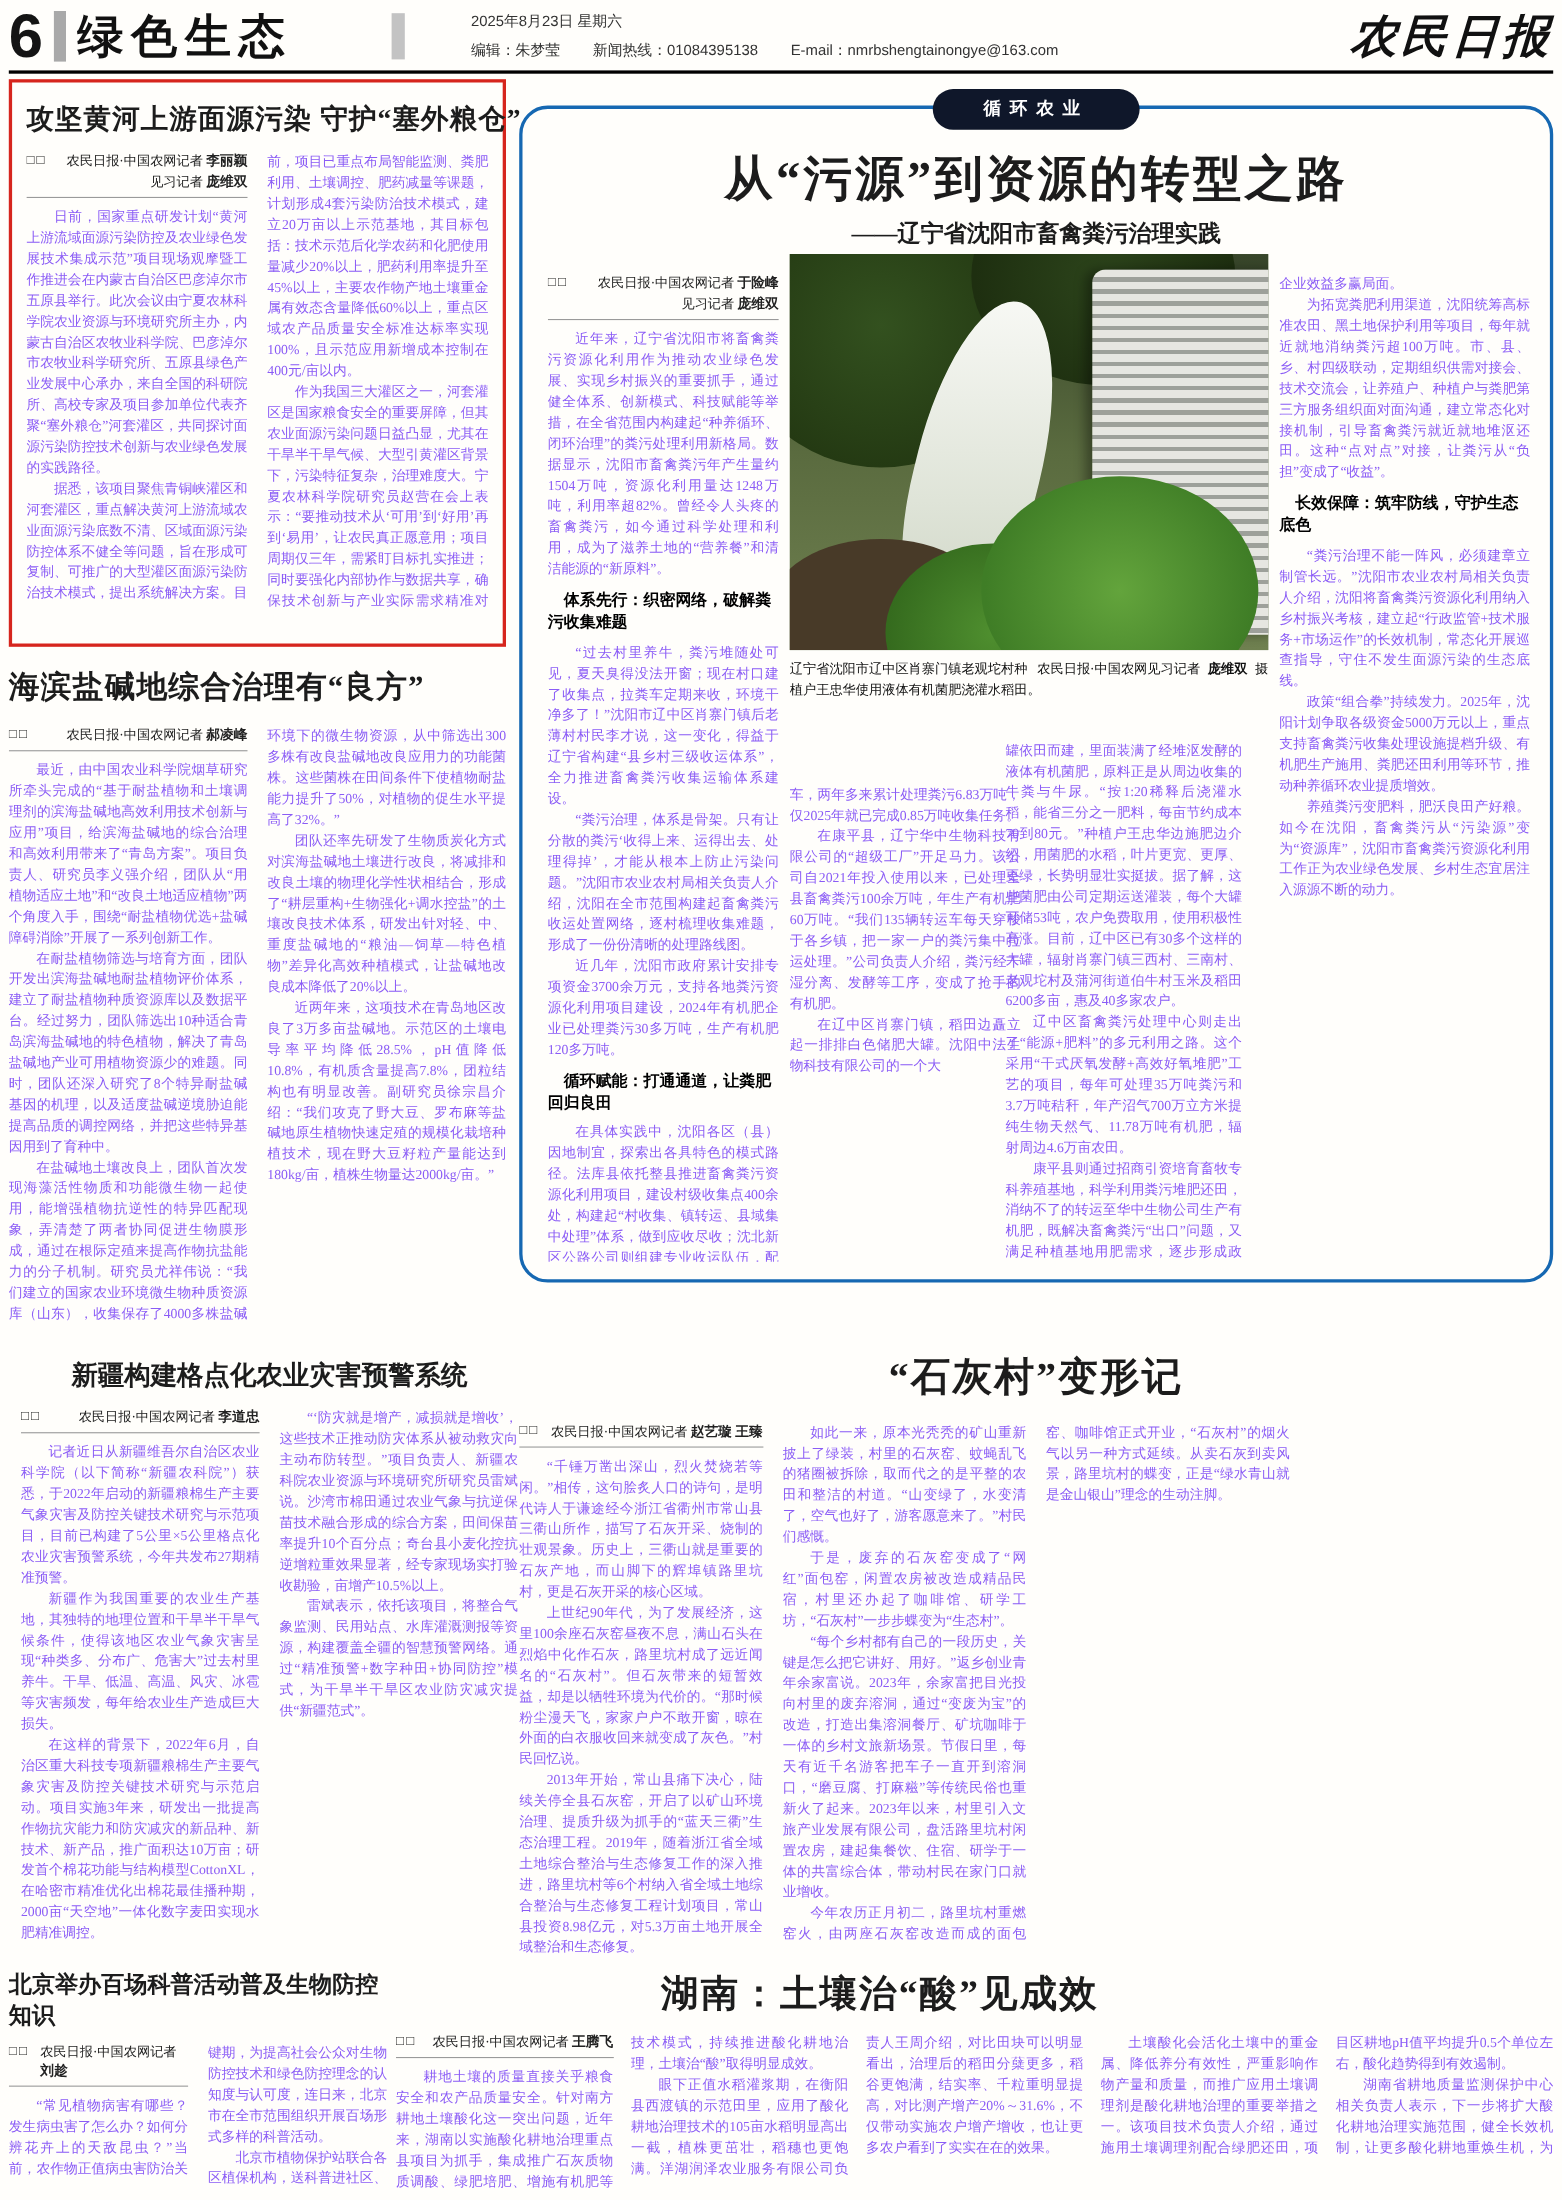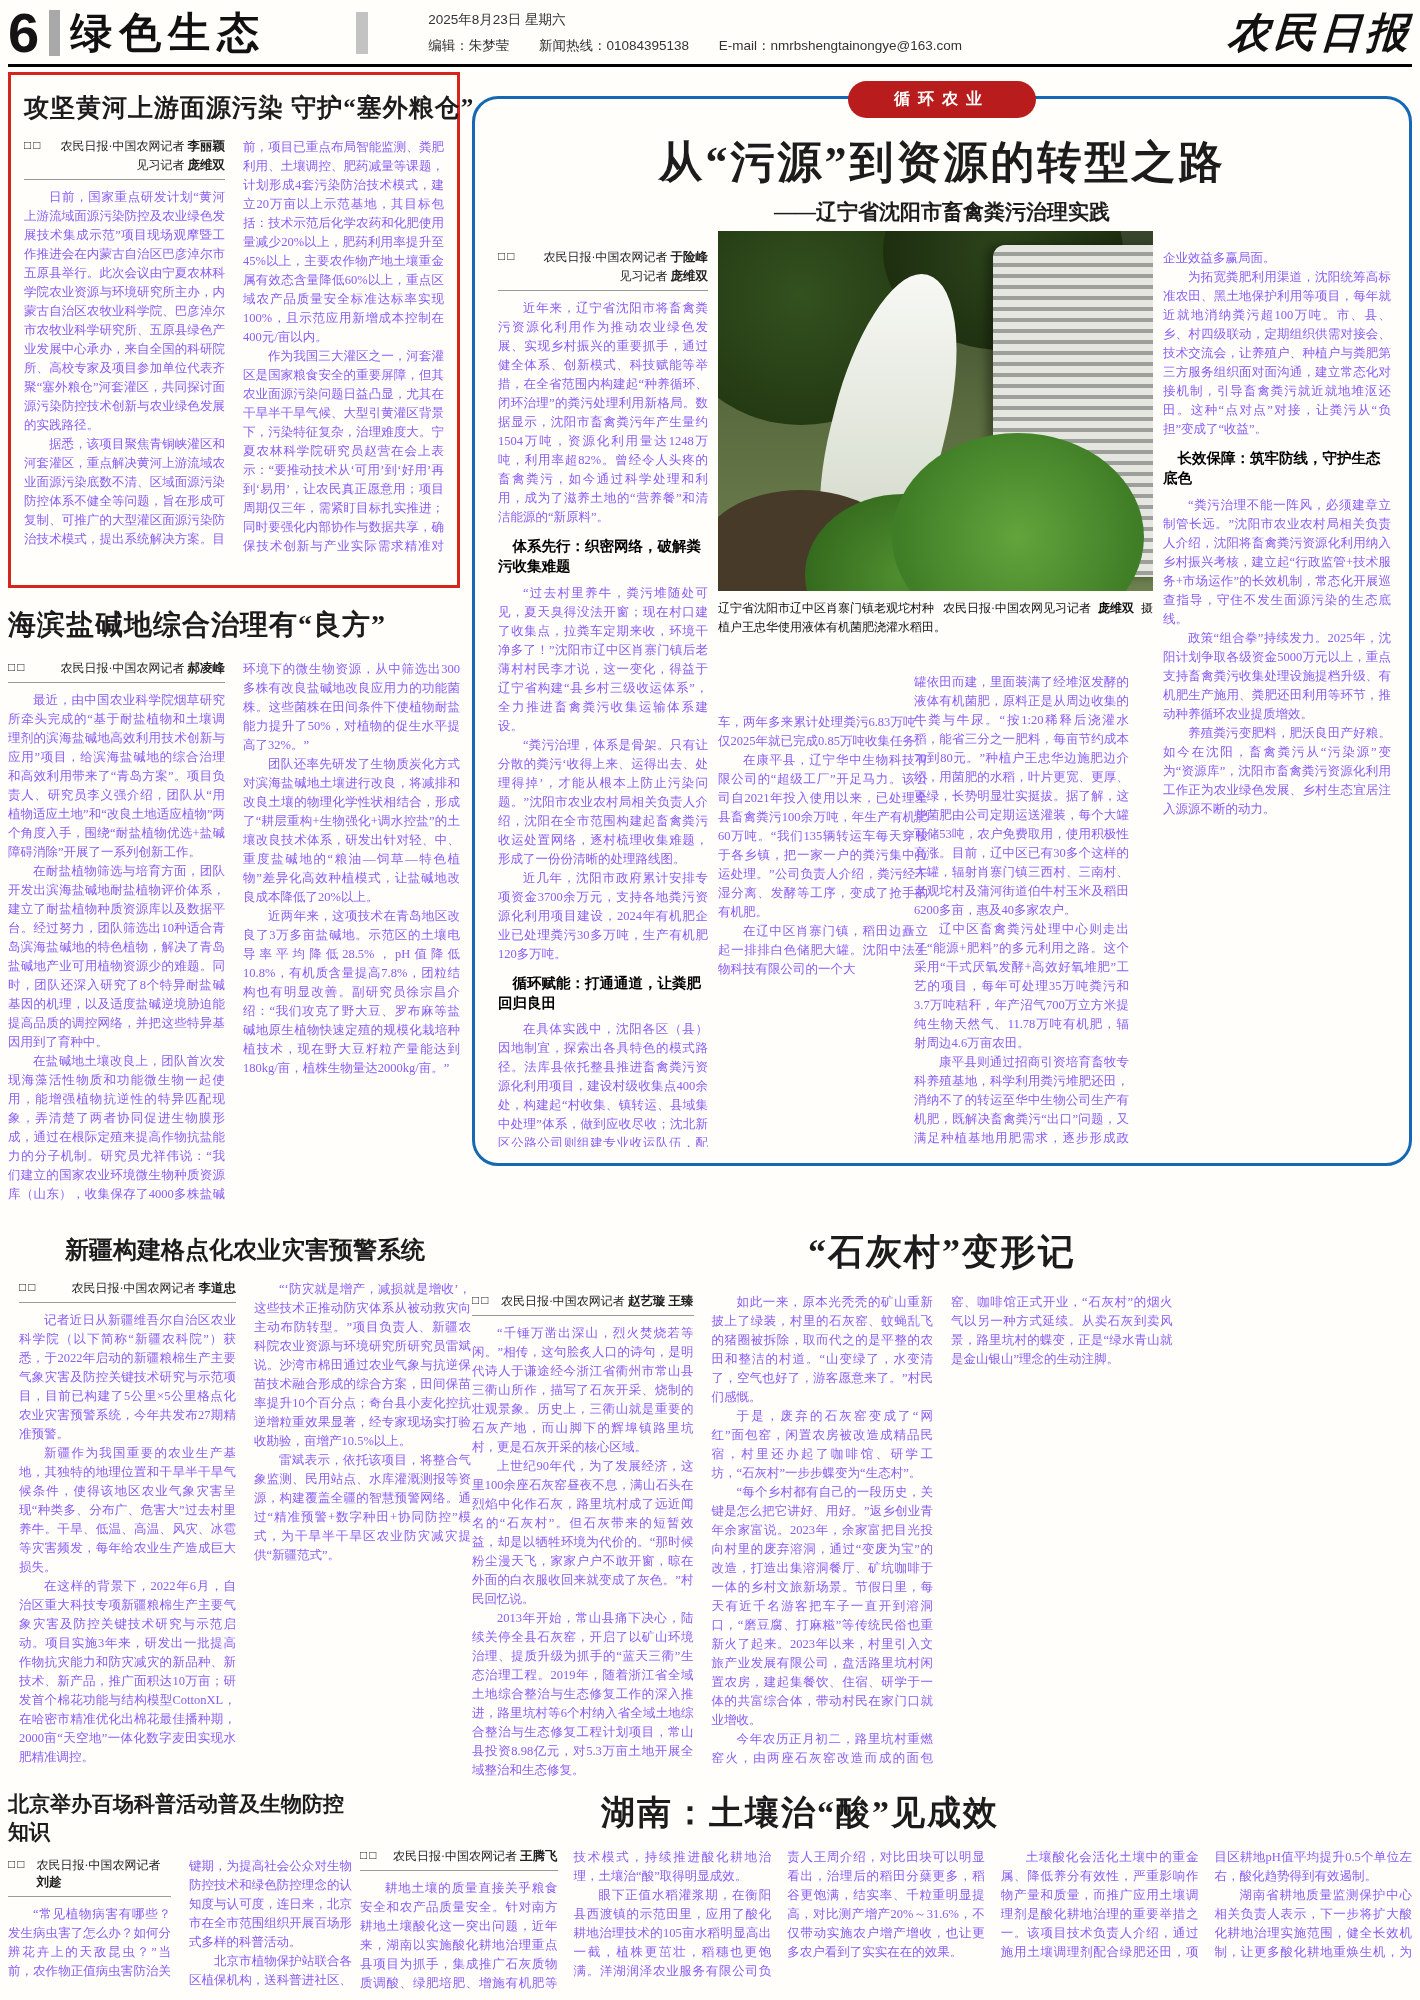--- a/index.html
+++ b/index.html
@@ -33,21 +33,21 @@
            box-sizing:border-box;padding:8px 13px;}
   .h-red{font-size:25px;font-weight:700;text-align:center;margin:8px 0 14px;letter-spacing:1px;white-space:nowrap;}
   .red-cols{height:420px;}
   
   .art-haibin{position:absolute;left:8px;top:602px;width:452px;height:624px;}
   .h-haibin{font-size:28px;font-weight:700;text-align:left;margin:4px 0 16px;letter-spacing:1px;}
   .haibin-cols{height:560px;}
   
   .box-blue{position:absolute;left:472px;top:96px;width:940px;height:1070px;border:3px solid #1668b2;
             border-radius:26px;box-sizing:border-box;}
-  .pill{position:absolute;top:-18px;left:50%;transform:translateX(-50%);background:#b91c1c;color:#fff;
+  .pill{position:absolute;top:-18px;left:50%;transform:translateX(-50%);background:#0f172a;color:#fff;
         font-family:"Liberation Sans",sans-serif;font-weight:700;font-size:16px;letter-spacing:8px;
         padding:8px 46px;border-radius:999px;}
   .h-main{font-size:44px;font-weight:900;text-align:center;margin:34px 0 6px;letter-spacing:3px;}
   .h-mainsub{font-size:21px;font-weight:700;text-align:center;margin:4px 0 0;}
   .bcol{position:absolute;overflow:hidden;}
   .c1{left:23px;top:150px;width:210px;height:898px;}
   .c2{left:243px;top:574px;width:210px;height:474px;}
   .c3{left:439px;top:574px;width:215px;height:474px;}
   .c4{left:688px;top:150px;width:228px;height:898px;}
   .photo{position:absolute;left:243px;top:132px;width:435px;height:360px;overflow:hidden;background:#55683c;}

